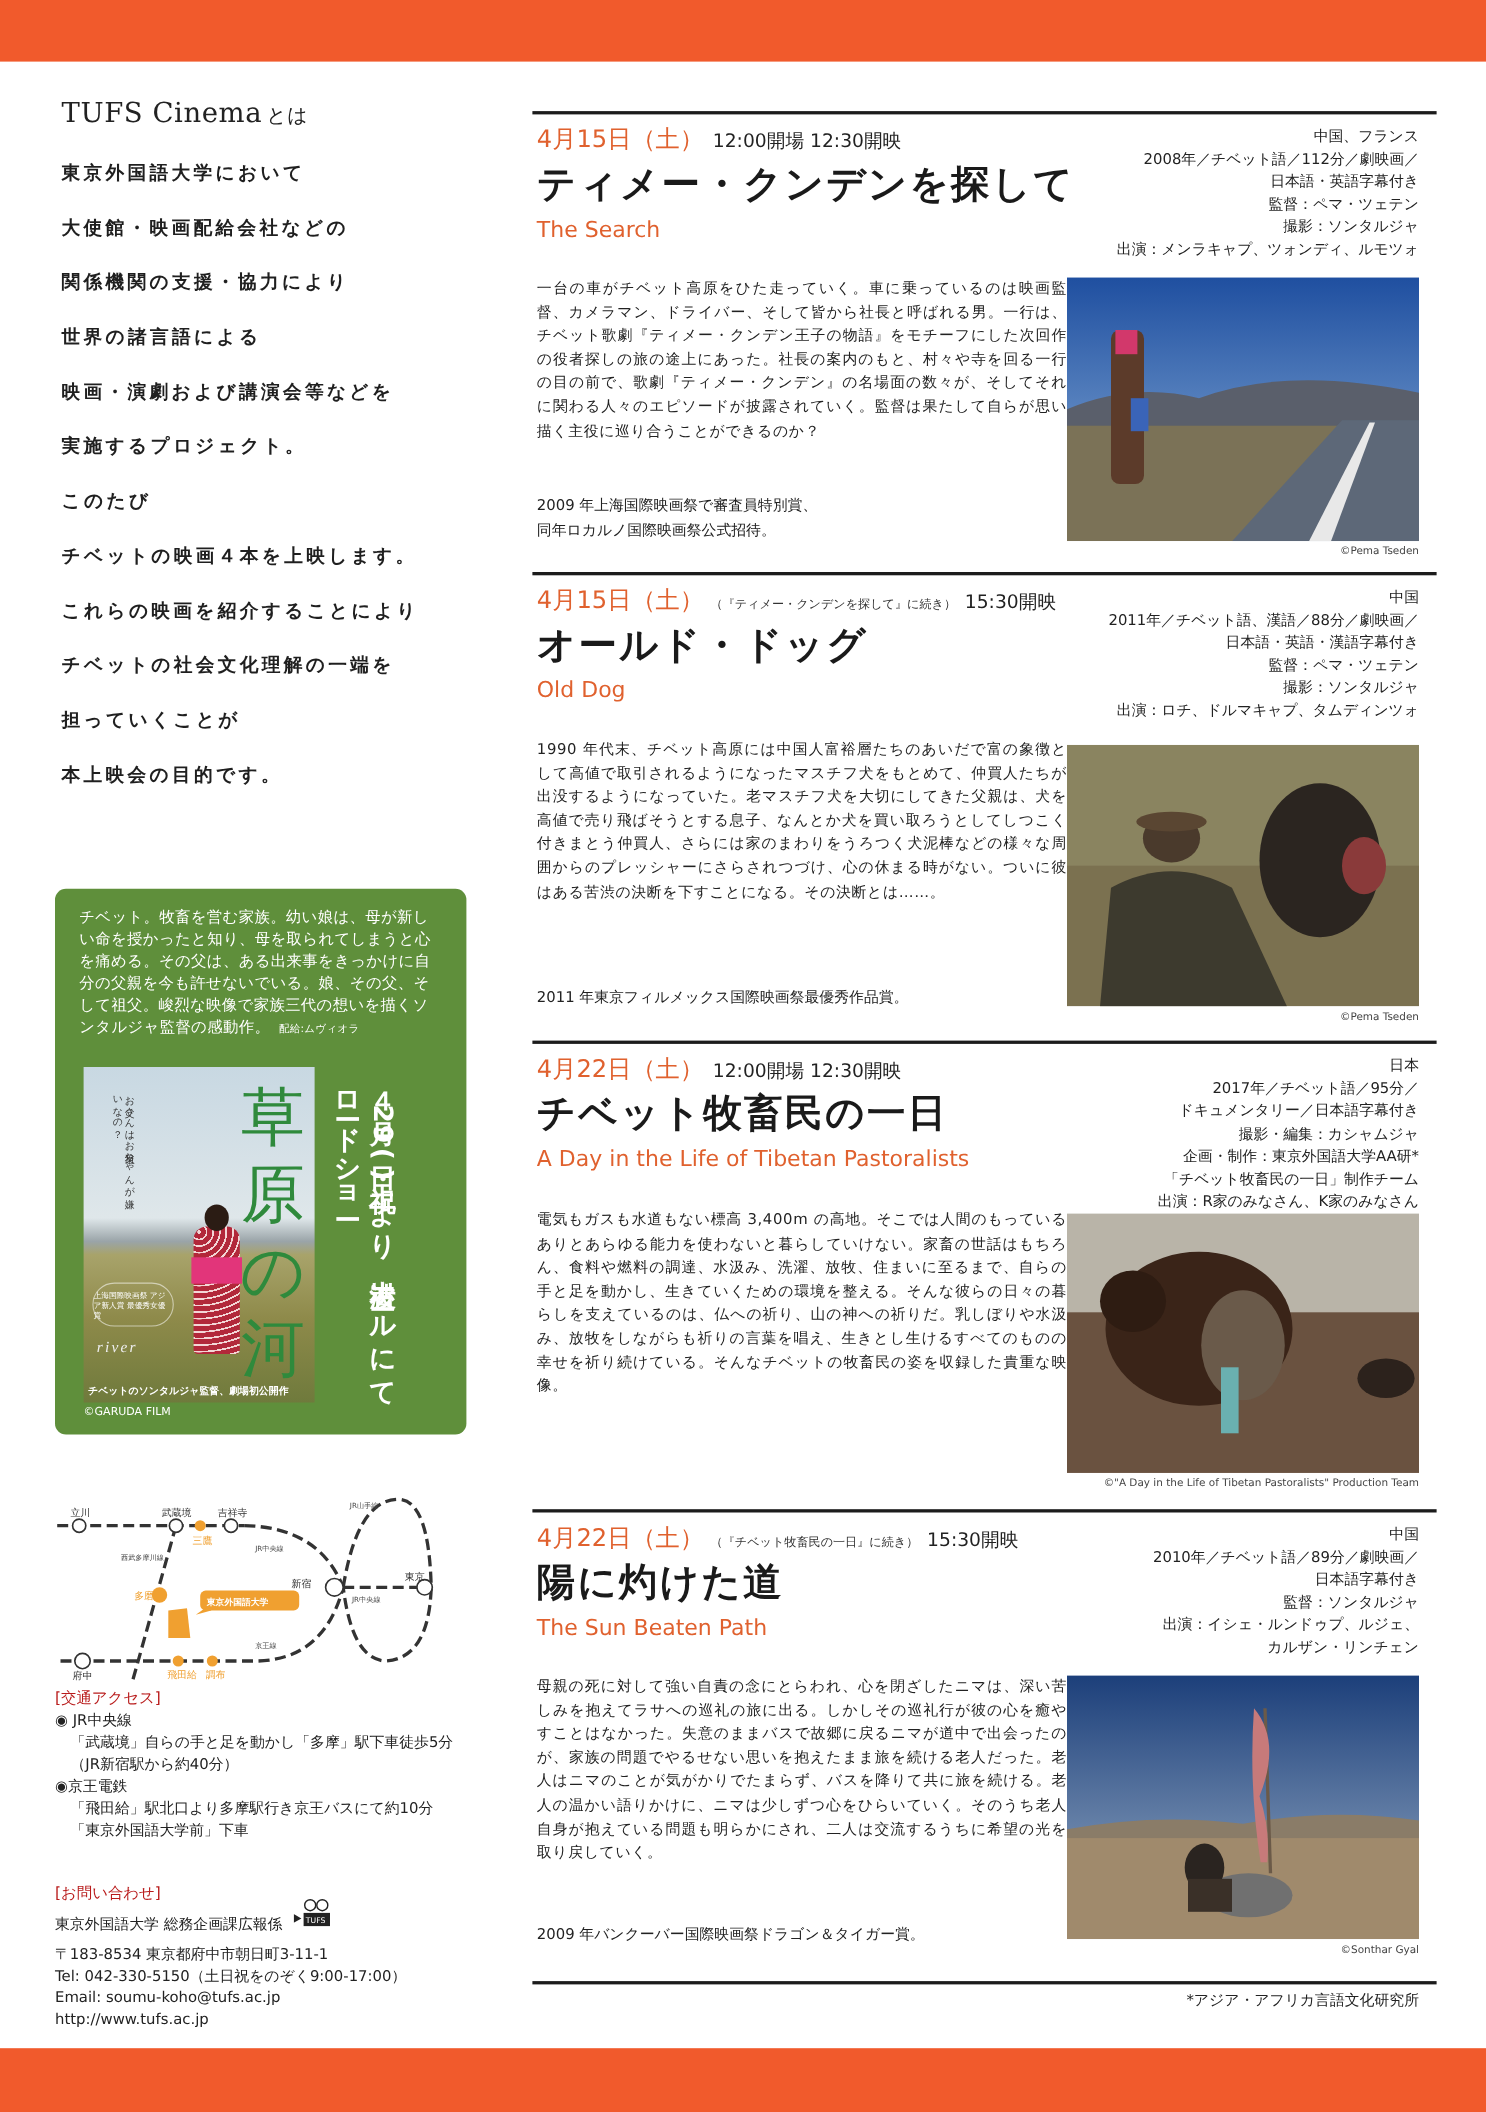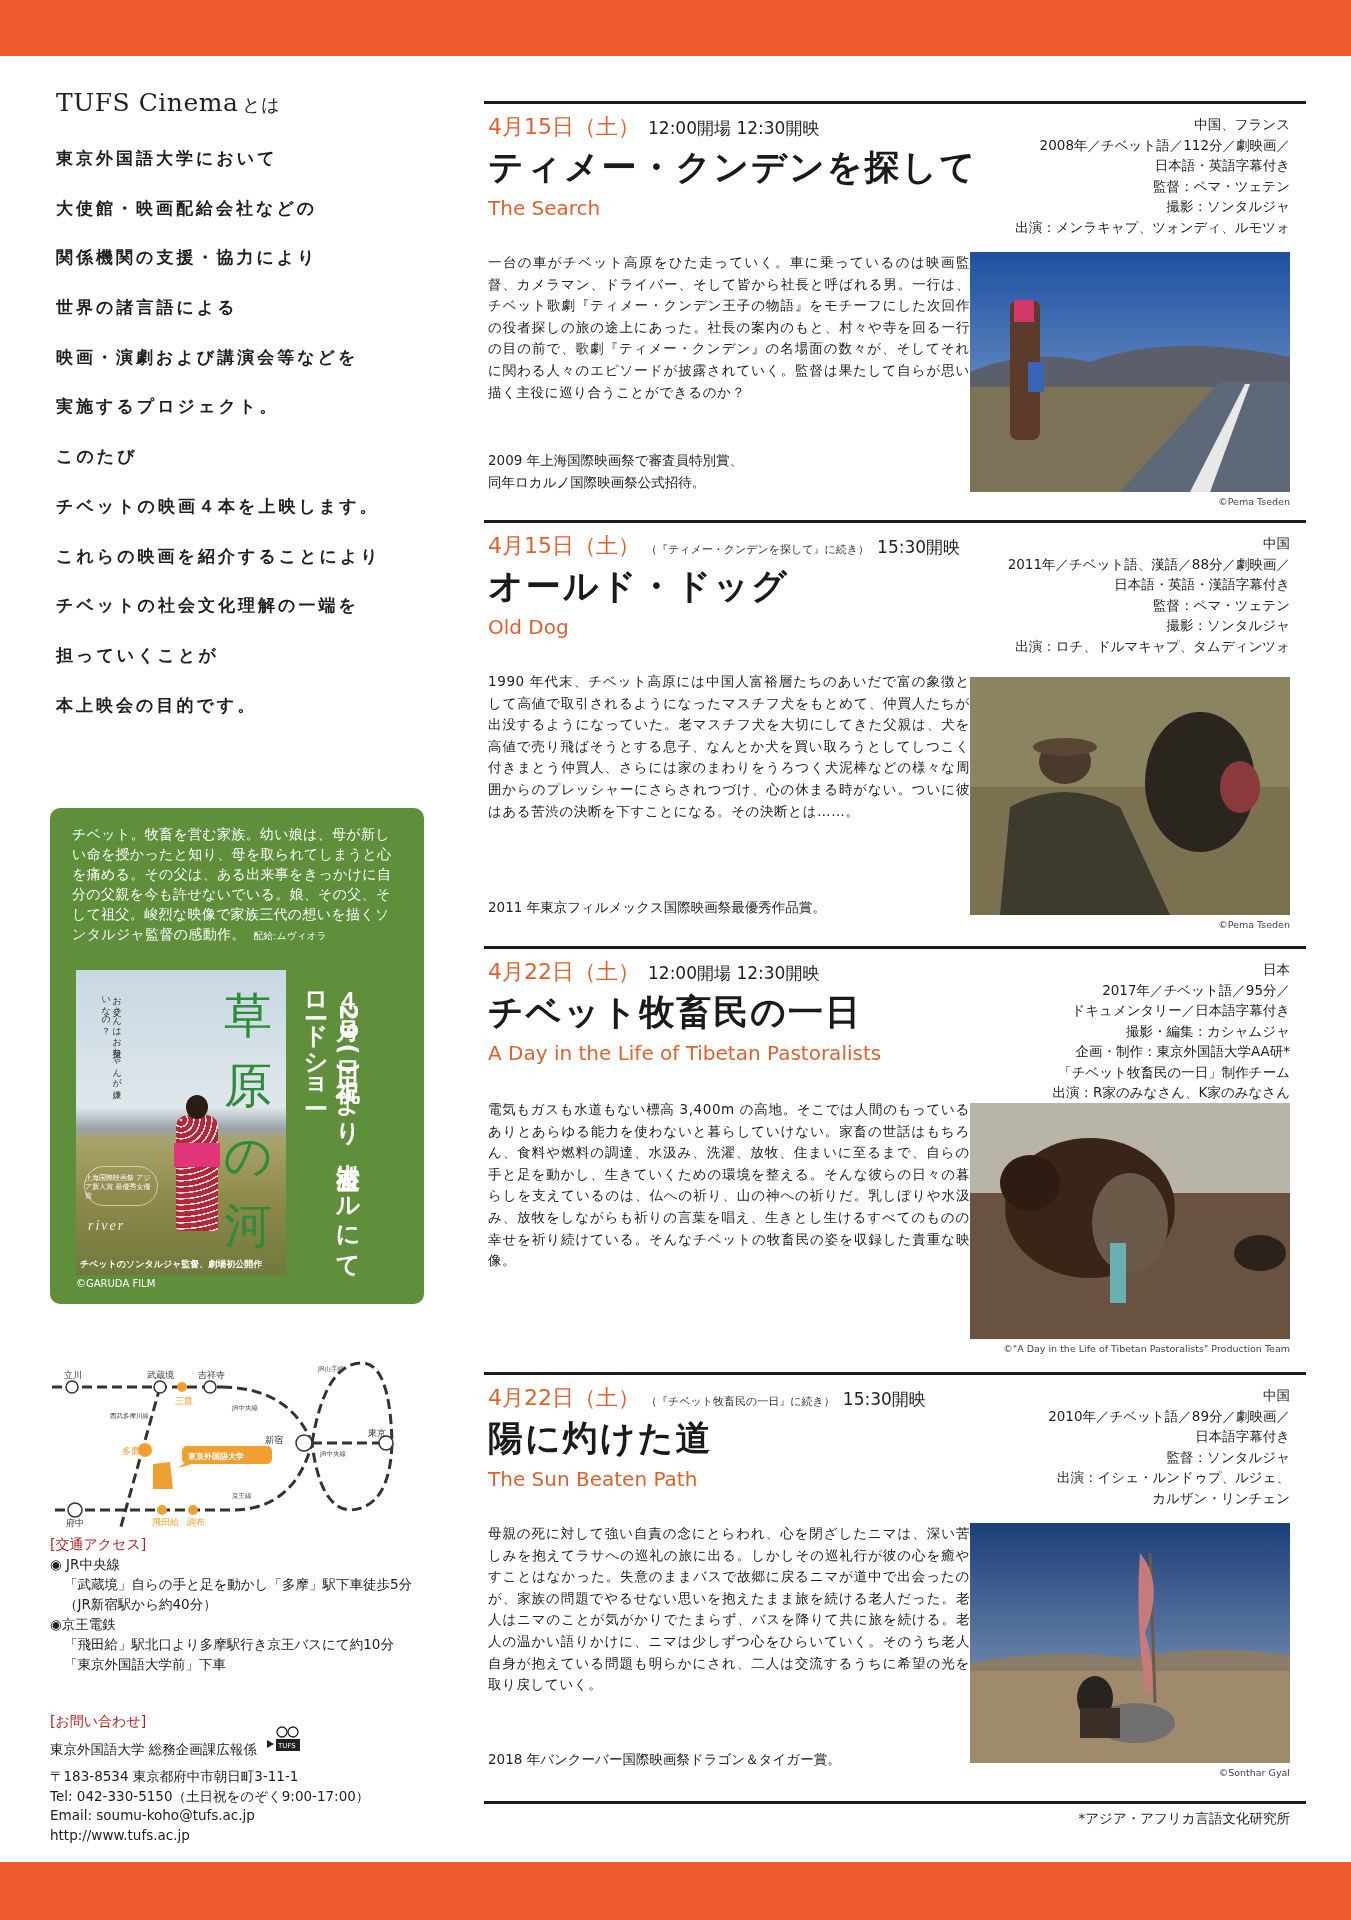--- a/index.html
+++ b/index.html
@@ -13,21 +13,21 @@
   .left { position: absolute; left: 56px; top: 88px; width: 380px; }
   .about-title { font-family: "DejaVu Serif", serif; font-size: 25px; color: #222; margin-bottom: 30px; letter-spacing: 0.5px; }
   .about-title .suffix { font-family: "DejaVu Sans", sans-serif; font-size: 18px; margin-left: 4px; }
   .about-line { font-size: 17px; font-weight: bold; letter-spacing: 3px; height: 49.7px; line-height: 22px; color: #1f1f1f; }
 
   .green-box { position: absolute; left: 50px; top: 808px; width: 374px; height: 496px; background: #5f8f3b; border-radius: 10px; padding: 16px 22px; color: #fff; }
   .green-text { font-size: 14px; line-height: 20px; letter-spacing: 0.3px; }
   .green-text .dist { font-size: 9.5px; margin-left: 8px; }
   .poster { position: absolute; left: 26px; top: 162px; width: 210px; height: 305px; overflow: hidden;
     background: linear-gradient(180deg, #c8d8e2 0%, #dfe7ea 45%, #9aa4a8 52%, #a8a36a 56%, #8e8a4a 75%, #6f7a3c 100%); }
-  .poster .title-v { position: absolute; right: 6px; top: 10px; font-family: "DejaVu Serif", serif; color: #2f8a3c; font-size: 48px; line-height: 70px; width: 64px; text-align: center; }
+  .poster .title-v { position: absolute; right: 6px; top: 10px; font-family: "DejaVu Serif", serif; color: #2f8a3c; font-size: 58px; line-height: 70px; width: 64px; text-align: center; }
   .poster .girl { position: absolute; left: 96px; top: 125px; width: 50px; height: 140px; }
   .poster .girl .head { position: absolute; left: 14px; top: 0; width: 22px; height: 24px; border-radius: 50%; background: #2b1c14; }
   .poster .girl .bodyc { position: absolute; left: 4px; top: 20px; width: 42px; height: 116px; border-radius: 12px 12px 4px 4px; background: repeating-radial-gradient(circle at 5px 5px, #f3d6d6 0 1.5px, #b2283a 1.6px 6px); }
   .poster .girl .sash { position: absolute; left: 2px; top: 48px; width: 46px; height: 24px; background: #e2357a; }
   .poster .tagline { position: absolute; left: 24px; top: 20px; font-size: 9px; line-height: 11px; color: #333; writing-mode: vertical-rl; height: 100px; font-family: "DejaVu Serif", serif; }
   .poster .award { position: absolute; left: 8px; top: 196px; width: 74px; height: 40px; border: 1px solid rgba(255,255,255,0.55); border-radius: 20px; color: #fff; font-size: 7px; text-align: left; padding-top: 7px; line-height: 9px; }
   .poster .river { position: absolute; left: 12px; top: 248px; font-family: Liberation Serif, serif; font-style: italic; color: #eee; font-size: 14px; letter-spacing: 2px; text-align: right; }
   .poster .bottom-line { position: absolute; left: 4px; bottom: 4px; color: #fff; font-size: 9px; font-family: "DejaVu Serif", serif; font-weight: bold; }
   .poster-credit { position: absolute; left: 26px; top: 470px; font-size: 10px; color: #fff; }
   .vertical-announce { position: absolute; left: 250px; top: 168px; height: 300px; writing-mode: vertical-rl; font-size: 24px; font-weight: bold; color: #fff; line-height: 32px; letter-spacing: 2px; }
@@ -301,21 +301,21 @@
     <div class="meta">
       <div>中国</div>
         <div>2010年／チベット語／89分／劇映画／</div>
         <div>日本語字幕付き</div>
       <div>監督：ソンタルジャ</div>
         <div>出演：イシェ・ルンドゥプ、ルジェ、</div>
         <div>カルザン・リンチェン</div>
     </div>
     <div class="desc" style="top:148px;">母親の死に対して強い自責の念にとらわれ、心を閉ざしたニマは、深い苦しみを抱えてラサへの巡礼の旅に出る。しかしその巡礼行が彼の心を癒やすことはなかった。失意のままバスで故郷に戻るニマが道中で出会ったのが、家族の問題でやるせない思いを抱えたまま旅を続ける老人だった。老人はニマのことが気がかりでたまらず、バスを降りて共に旅を続ける。老人の温かい語りかけに、ニマは少しずつ心をひらいていく。そのうち老人自身が抱えている問題も明らかにされ、二人は交流するうちに希望の光を取り戻していく。</div>
     <div class="award-text" style="top:374px;">
-      <div>2018 年バンクーバー国際映画祭ドラゴン＆タイガー賞。</div>
+      <div>2009 年バンクーバー国際映画祭ドラゴン＆タイガー賞。</div>
     </div>
     <div class="photo" style="top:148px;height:240px;">
       <svg width="320" height="240" viewBox="0 0 320 240">
         <defs>
             <linearGradient id="sky4" x1="0" y1="0" x2="0" y2="1">
               <stop offset="0" stop-color="#1c3f7a"></stop>
               <stop offset="1" stop-color="#9bb0c8"></stop>
             </linearGradient>
           </defs>
         <rect width="320" height="240" fill="url(#sky4)"></rect>

